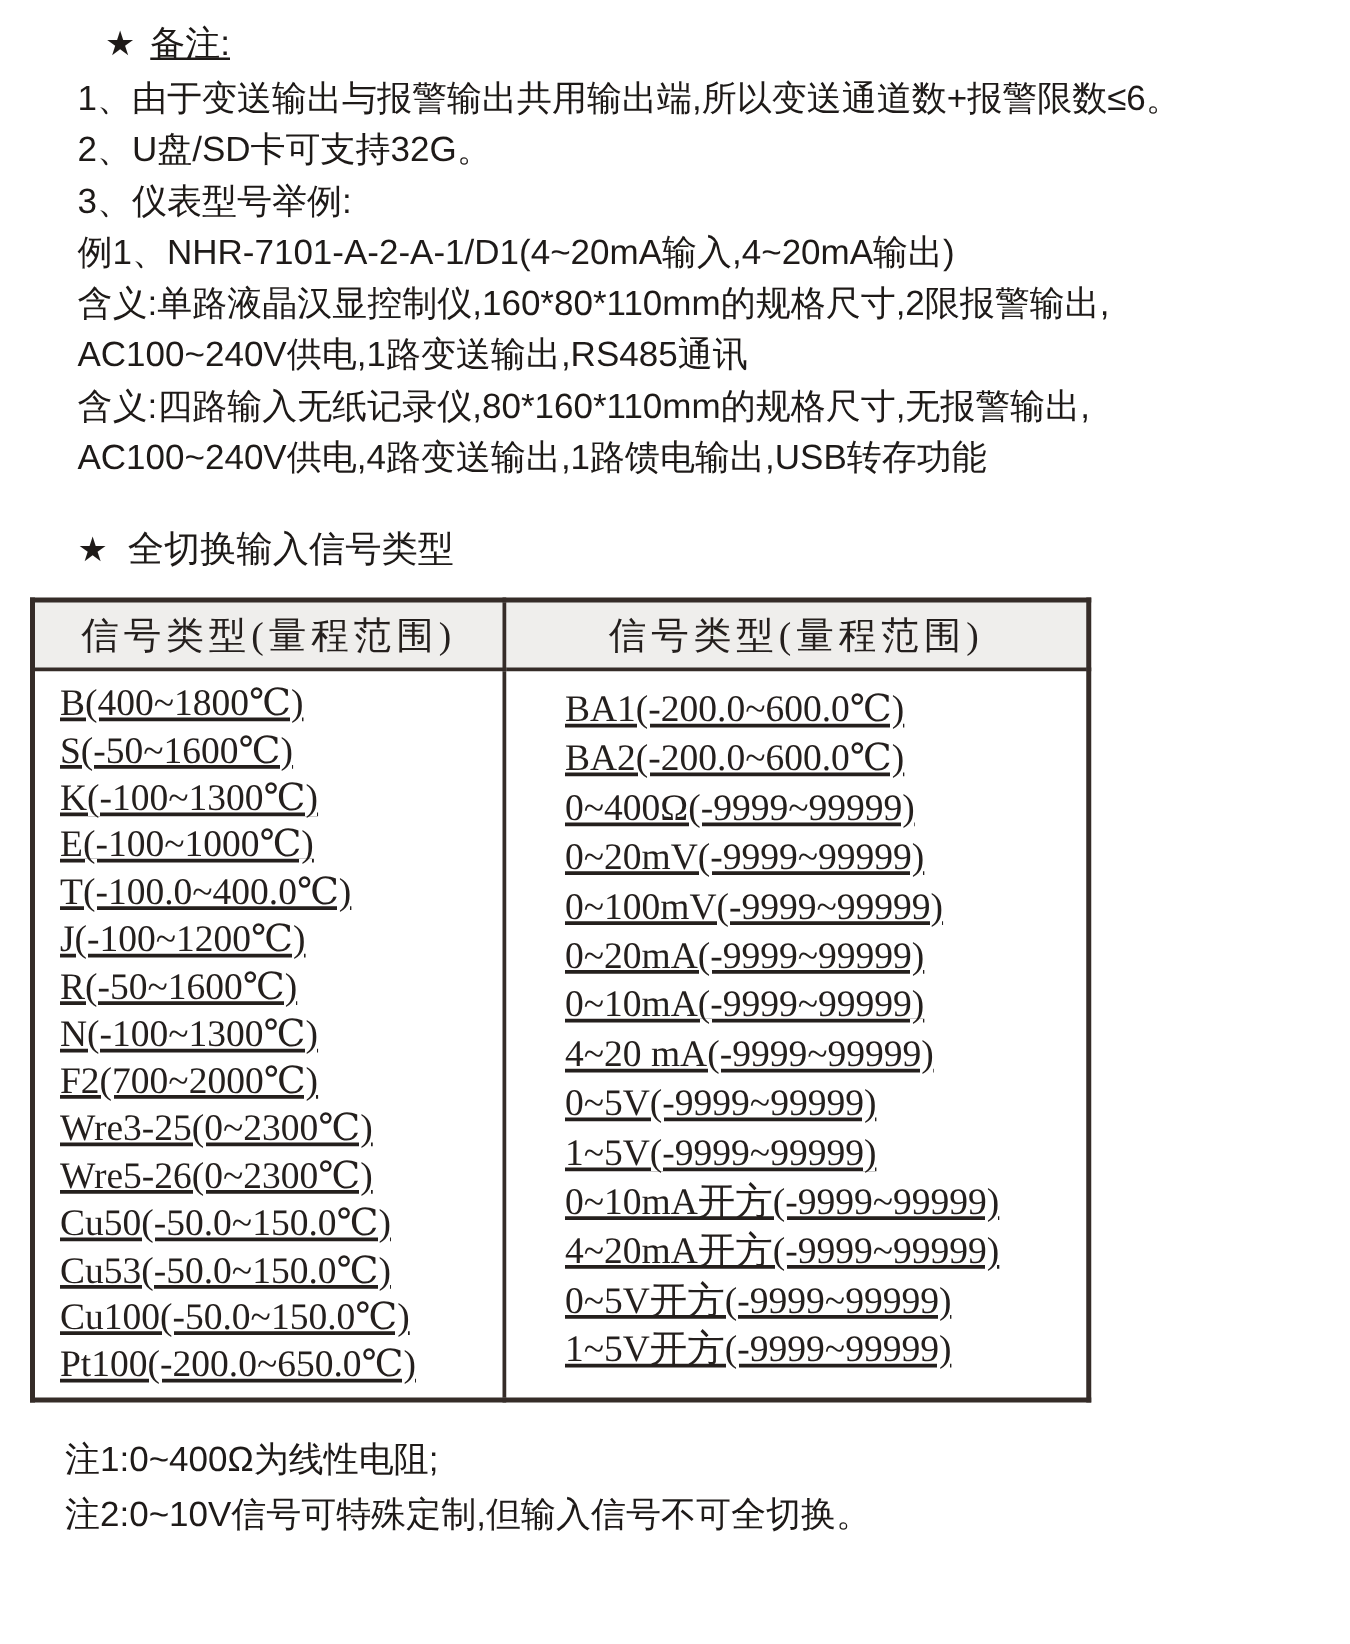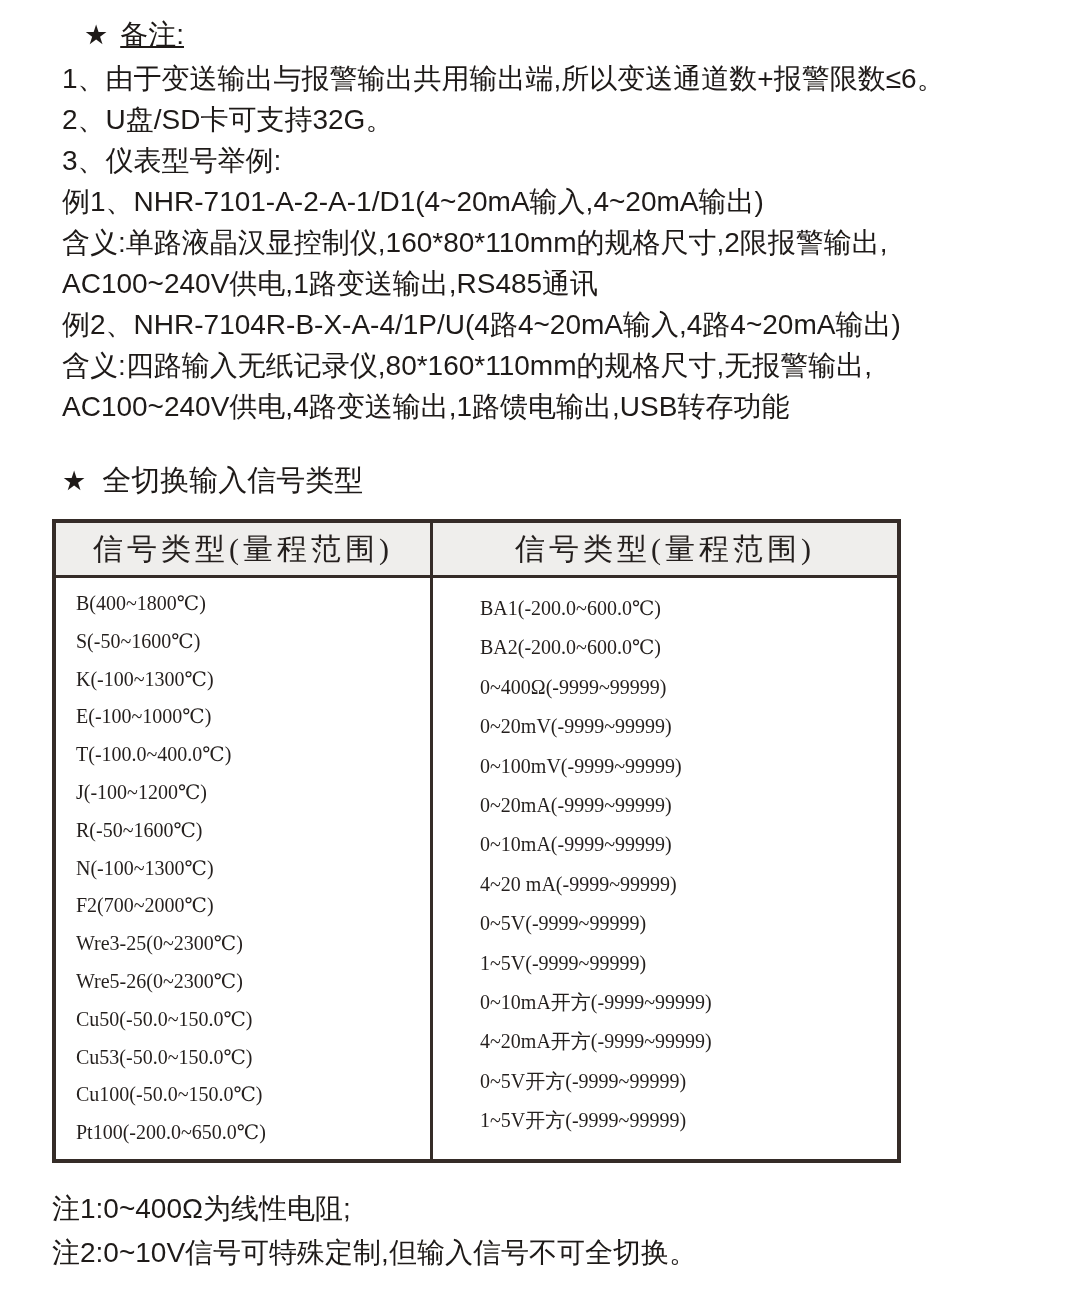--- a/index.html
+++ b/index.html
@@ -17,21 +17,21 @@
   .note-title { padding-left: 22px; margin-bottom: 2px; text-decoration: underline; }
   .star { display: inline-block; margin-right: 12px; font-size: 27px; }
   .note-line { white-space: nowrap; }
 
   
   .section-title { margin: 34px 2px 0 62px; font-size: 29px; }
   .section-title .star { margin-right: 16px; }
 
   
   .sig-table {
-    margin: 18px 0 0 52px;
+    margin: 18px 0 0 24px;
     width: 846px;
     table-layout: fixed;
     border-collapse: collapse;
     font-family: "Liberation Serif", "DejaVu Serif", serif;
     color: #241f1d;
   }
   .sig-table th, .sig-table td { border: 3px solid #352c28; }
   .sig-table { border: 4px solid #352c28; }
   th.col-left { width: 372px; }
   th.col-right { width: 462px; }
@@ -39,22 +39,23 @@
     height: 50px;
     background: #efeeec;
     font-size: 30px;
     font-weight: normal;
     letter-spacing: 4px;
     text-align: center;
   }
   .sig-table td {
     vertical-align: top;
     padding: 7px 4px 7px 20px;
-    font-size: 20px;
+    font-size: 30px;
     line-height: 37.8px;
+    text-decoration: underline;
   }
   td.col-right { padding-top: 11px; line-height: 39.4px; padding-left: 47px; }
   .sig-row { white-space: nowrap; }
 
   
   .footnotes { margin: 24px 0 16px 52px; font-size: 28px; line-height: 44px; }
   .footnote { white-space: nowrap; }
 </style>
 </head>
 <body>
@@ -72,21 +73,20 @@
         <div class="note-line">2、U盘/SD卡可支持32G。</div>
 
         <div class="note-line">3、仪表型号举例:</div>
 
         <div class="note-line">例1、NHR-7101-A-2-A-1/D1(4~20mA输入,4~20mA输出)</div>
 
         <div class="note-line">含义:单路液晶汉显控制仪,160*80*110mm的规格尺寸,2限报警输出,</div>
 
         <div class="note-line">AC100~240V供电,1路变送输出,RS485通讯</div>
 
-        <div class="note-line">例2、NHR-7104R-B-X-A-4/1P/U(4路4~20mA输入,4路4~20mA输出)</div>
 
         <div class="note-line">含义:四路输入无纸记录仪,80*160*110mm的规格尺寸,无报警输出,</div>
 
         <div class="note-line">AC100~240V供电,4路变送输出,1路馈电输出,USB转存功能</div>
       </div>
   </section>
 
   <div class="section-title">
     <span class="star">★</span><span>全切换输入信号类型</span>
   </div>

